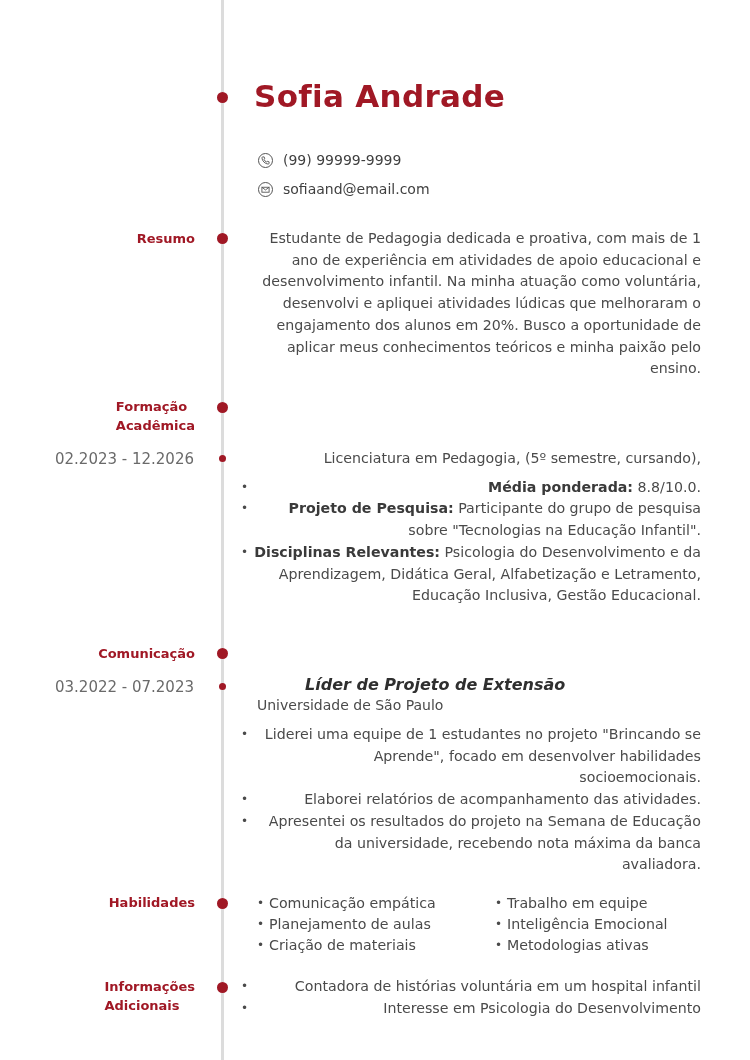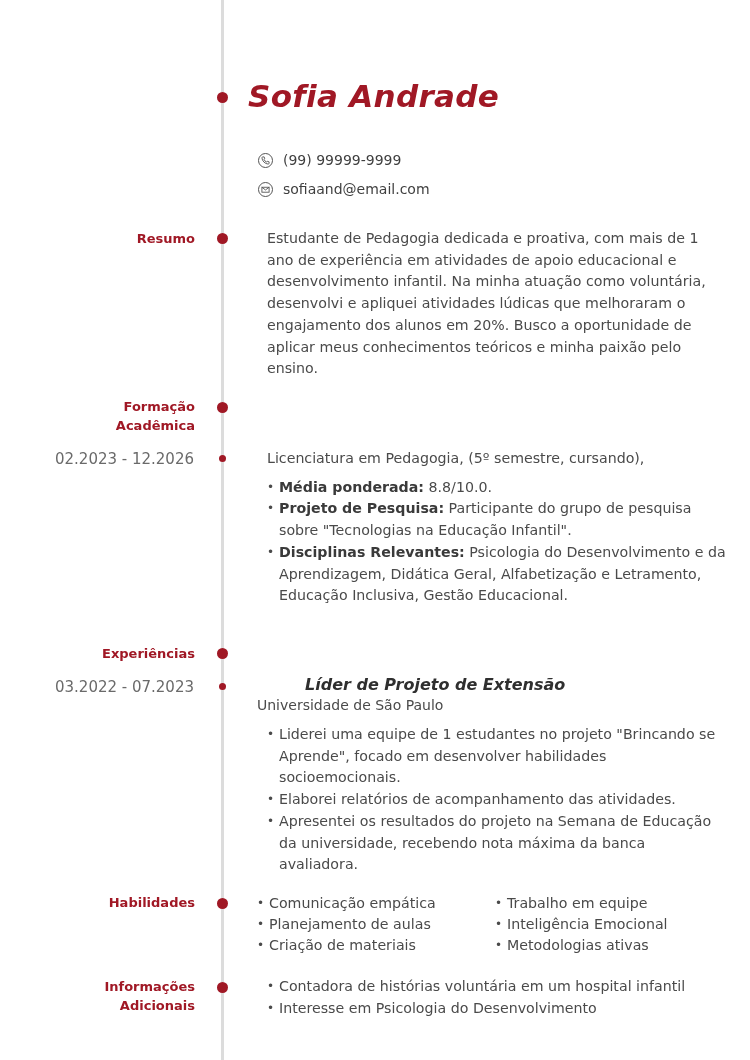--- a/index.html
+++ b/index.html
@@ -5,30 +5,30 @@
   * { box-sizing: border-box; margin: 0; padding: 0; }
   html, body { width: 750px; height: 1060px; background: #ffffff; overflow: hidden; }
   body { position: relative; font-family: "DejaVu Sans", sans-serif; color: #4a4a4a; }
 
   .timeline-line { position: absolute; left: 221px; top: 0; width: 3px; height: 1060px; background: #dcdcdc; }
 
   .dot { position: absolute; border-radius: 50%; background: #a01825; }
   .dot.big { width: 11px; height: 11px; left: 217px; }
   .dot.small { width: 7px; height: 7px; left: 219px; }
 
-  .name { position: absolute; left: 248px; top: 78px; font-size: 31px; font-weight: bold; color: #a01825; letter-spacing: 0.3px; font-style: italic; }
+  .name { position: absolute; left: 254px; top: 78px; font-size: 31px; font-weight: bold; color: #a01825; letter-spacing: 0.3px; }
 
   .contact { position: absolute; left: 258px; font-size: 14px; color: #3f3f3f; display: flex; align-items: center; text-align: center; }
   .contact .ic { width: 15px; height: 15px; border: 1.3px solid #555; border-radius: 50%; margin-right: 10px; position: relative; display: inline-block; }
   .contact .ic svg { position: absolute; left: 2px; top: 2px; }
 
-  .sec-label { position: absolute; right: 555px; text-align: right; font-size: 13px; font-weight: bold; color: #a01825; line-height: 19px; }
+  .sec-label { position: absolute; right: 555px; font-size: 13px; font-weight: bold; color: #a01825; line-height: 19px; }
   .date { position: absolute; right: 556px; font-size: 15px; color: #6a6a6a; }
 
-  .body-text { position: absolute; left: 267px; width: 460px; font-size: 14.2px; line-height: 21.7px; color: #4a4a4a; }
+  .body-text { position: absolute; left: 241px; width: 460px; font-size: 14.2px; line-height: 21.7px; color: #4a4a4a; text-align: right; }
 
   .bullets { list-style: none; }
   .bullets li { position: relative; padding-left: 12px; }
   .bullets li::before { content: "•"; position: absolute; left: 0; top: 0; font-size: 12px; }
   .bullets b { color: #3a3a3a; }
 
   .job-title { position: absolute; left: 257px; top: 675px; font-size: 16px; font-weight: bold; font-style: italic; color: #2f2f2f; margin-left: 48px; }
   .job-org { position: absolute; left: 257px; top: 697px; font-size: 14px; color: #4a4a4a; }
 
   .skills-grid { position: absolute; left: 257px; top: 893px; width: 460px; display: grid; grid-template-columns: 238px 222px; row-gap: 0; font-size: 14.2px; line-height: 21px; }
@@ -75,21 +75,21 @@
 <div class="dot small" style="top:455px"></div>
 <div class="body-text" style="top:448px">
   <div>Licenciatura em Pedagogia, (5º semestre, cursando),</div>
   <ul class="bullets" style="margin-top:7px">
     <li><b>Média ponderada:</b><span> 8.8/10.0.</span></li>
     <li><b>Projeto de Pesquisa:</b><span> Participante do grupo de pesquisa sobre "Tecnologias na Educação Infantil".</span></li>
     <li><b>Disciplinas Relevantes:</b><span> Psicologia do Desenvolvimento e da Aprendizagem, Didática Geral, Alfabetização e Letramento, Educação Inclusiva, Gestão Educacional.</span></li>
   </ul>
 </div>
 
-<div class="sec-label" style="top:644px">Experiências</div>
+<div class="sec-label" style="top:644px">Comunicação</div>
 <div class="dot big" style="top:648px"></div>
 
 <div class="date" style="top:678px">03.2022 - 07.2023</div>
 <div class="dot small" style="top:683px"></div>
 <div class="job-title">Líder de Projeto de Extensão</div>
 <div class="job-org">Universidade de São Paulo</div>
 <div class="body-text" style="top:724px">
   <ul class="bullets">
     <li>Liderei uma equipe de 1 estudantes no projeto "Brincando se Aprende", focado em desenvolver habilidades socioemocionais.</li>
     <li>Elaborei relatórios de acompanhamento das atividades.</li>

